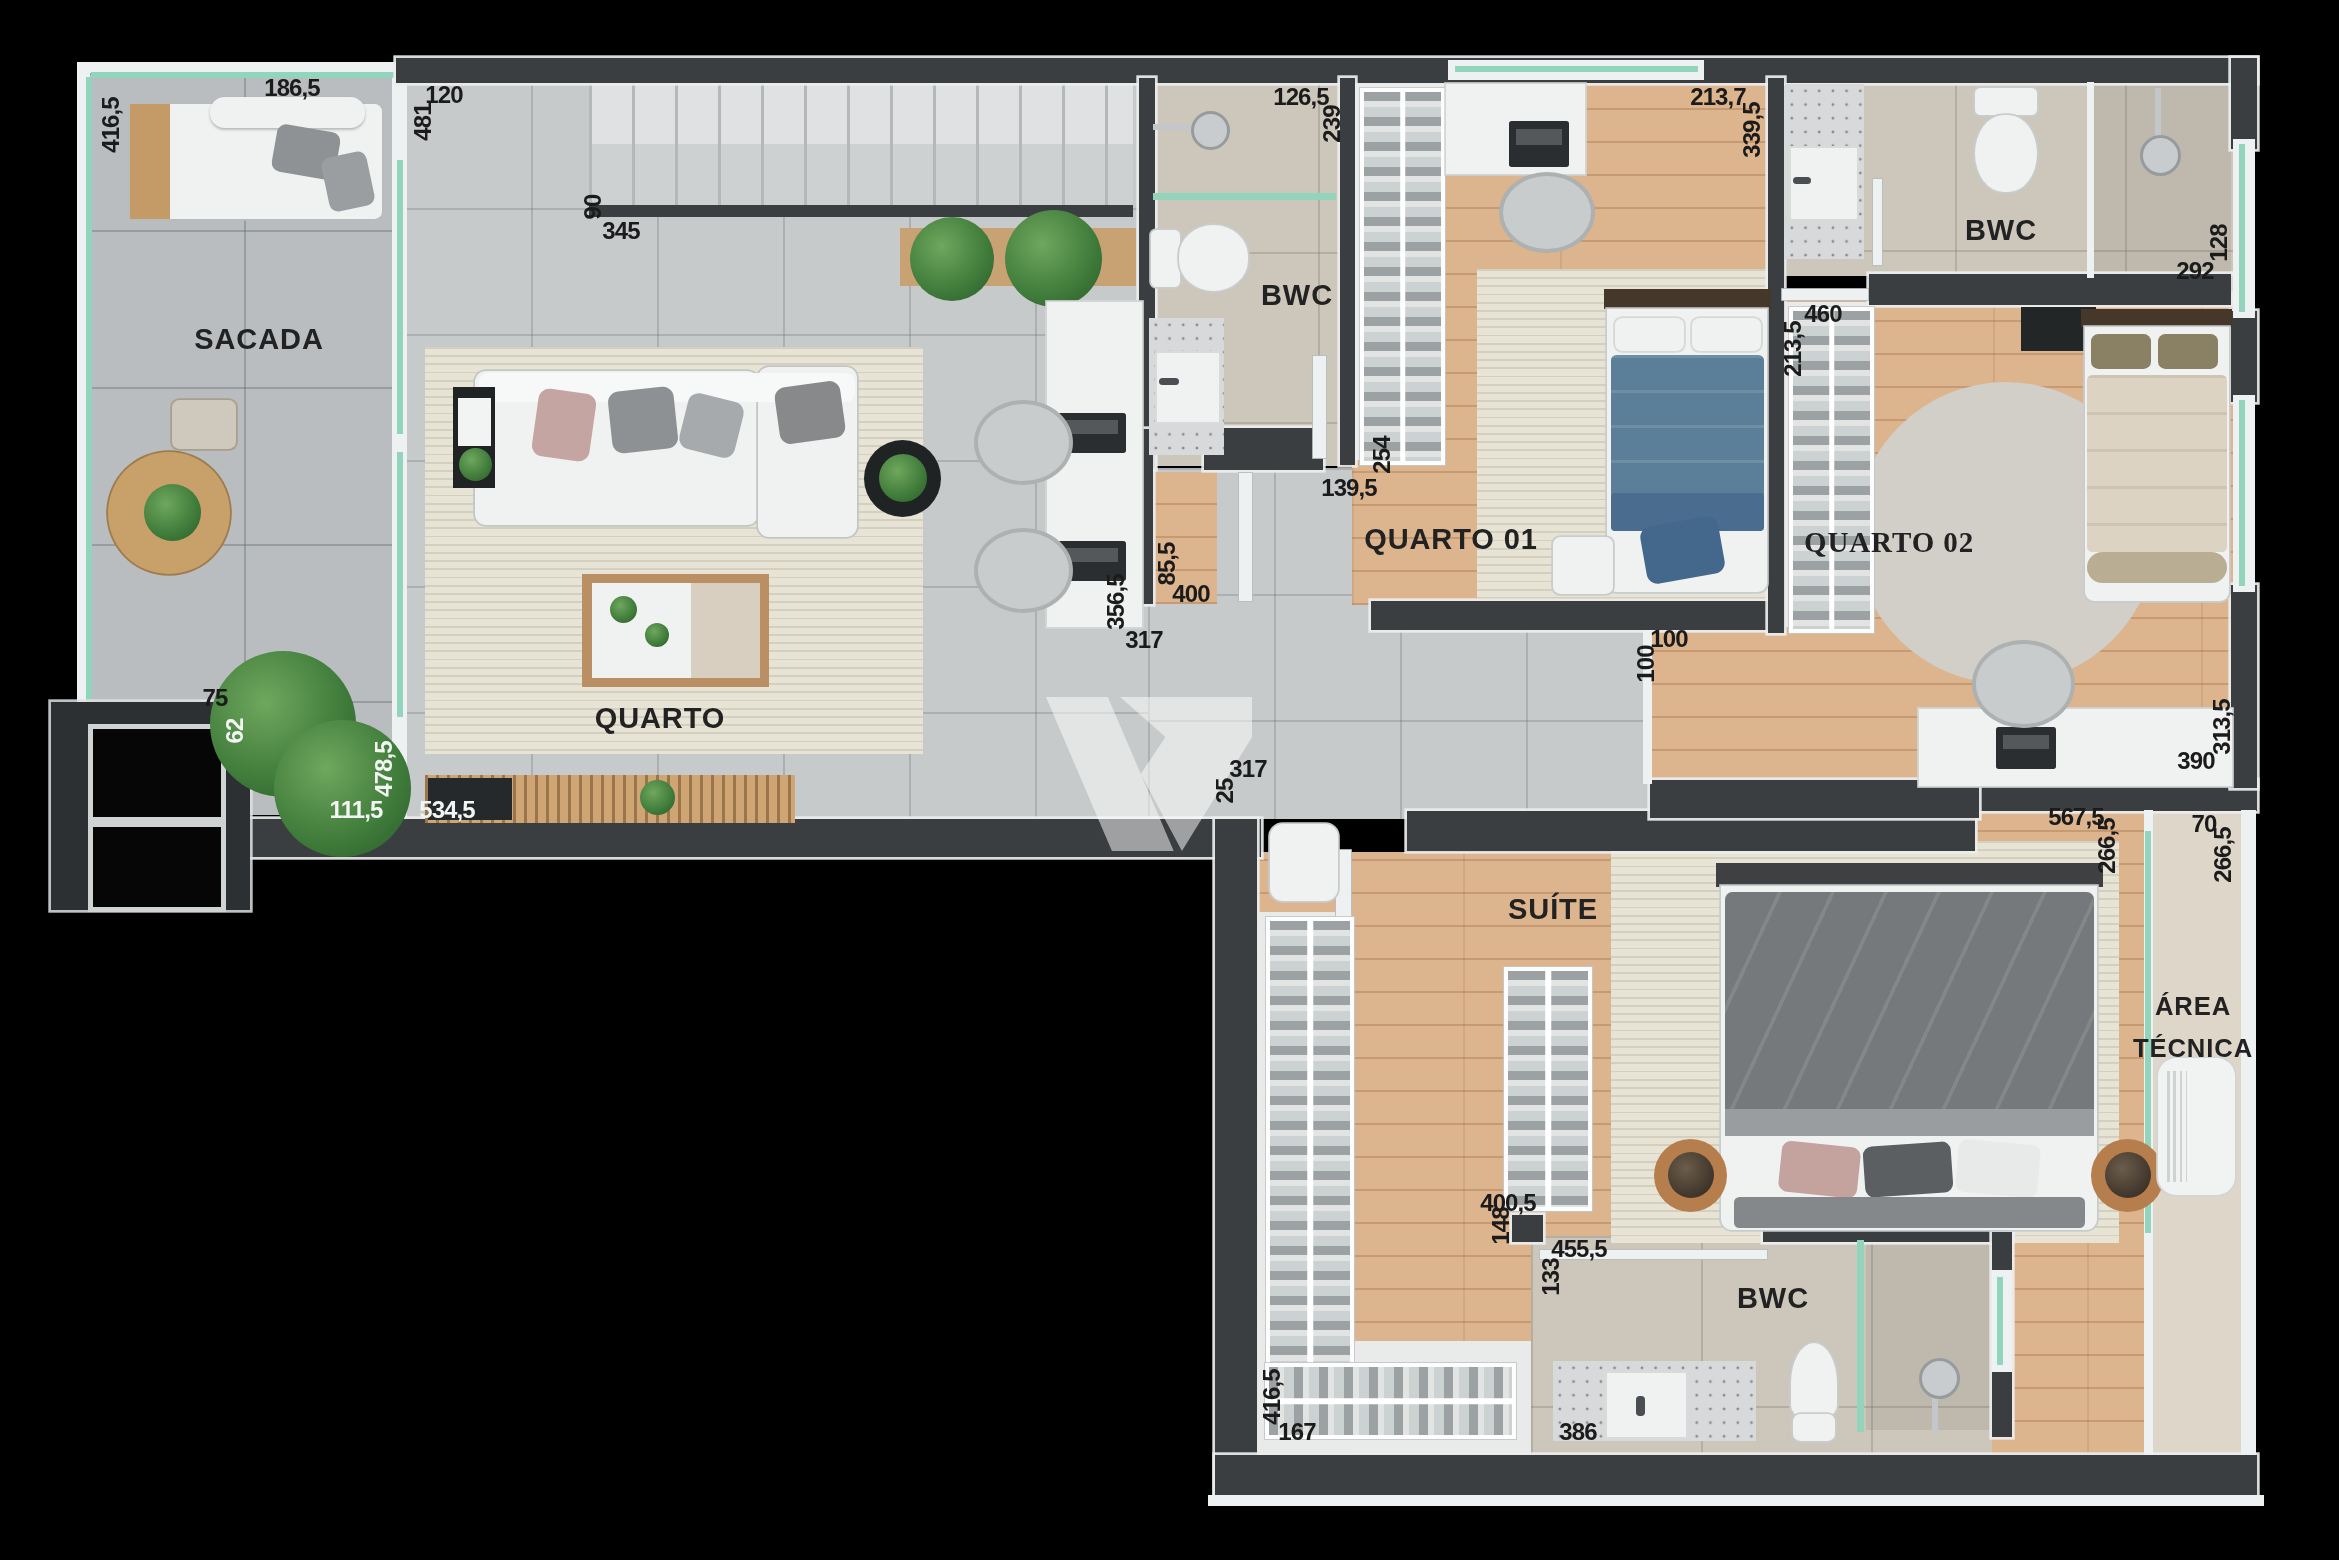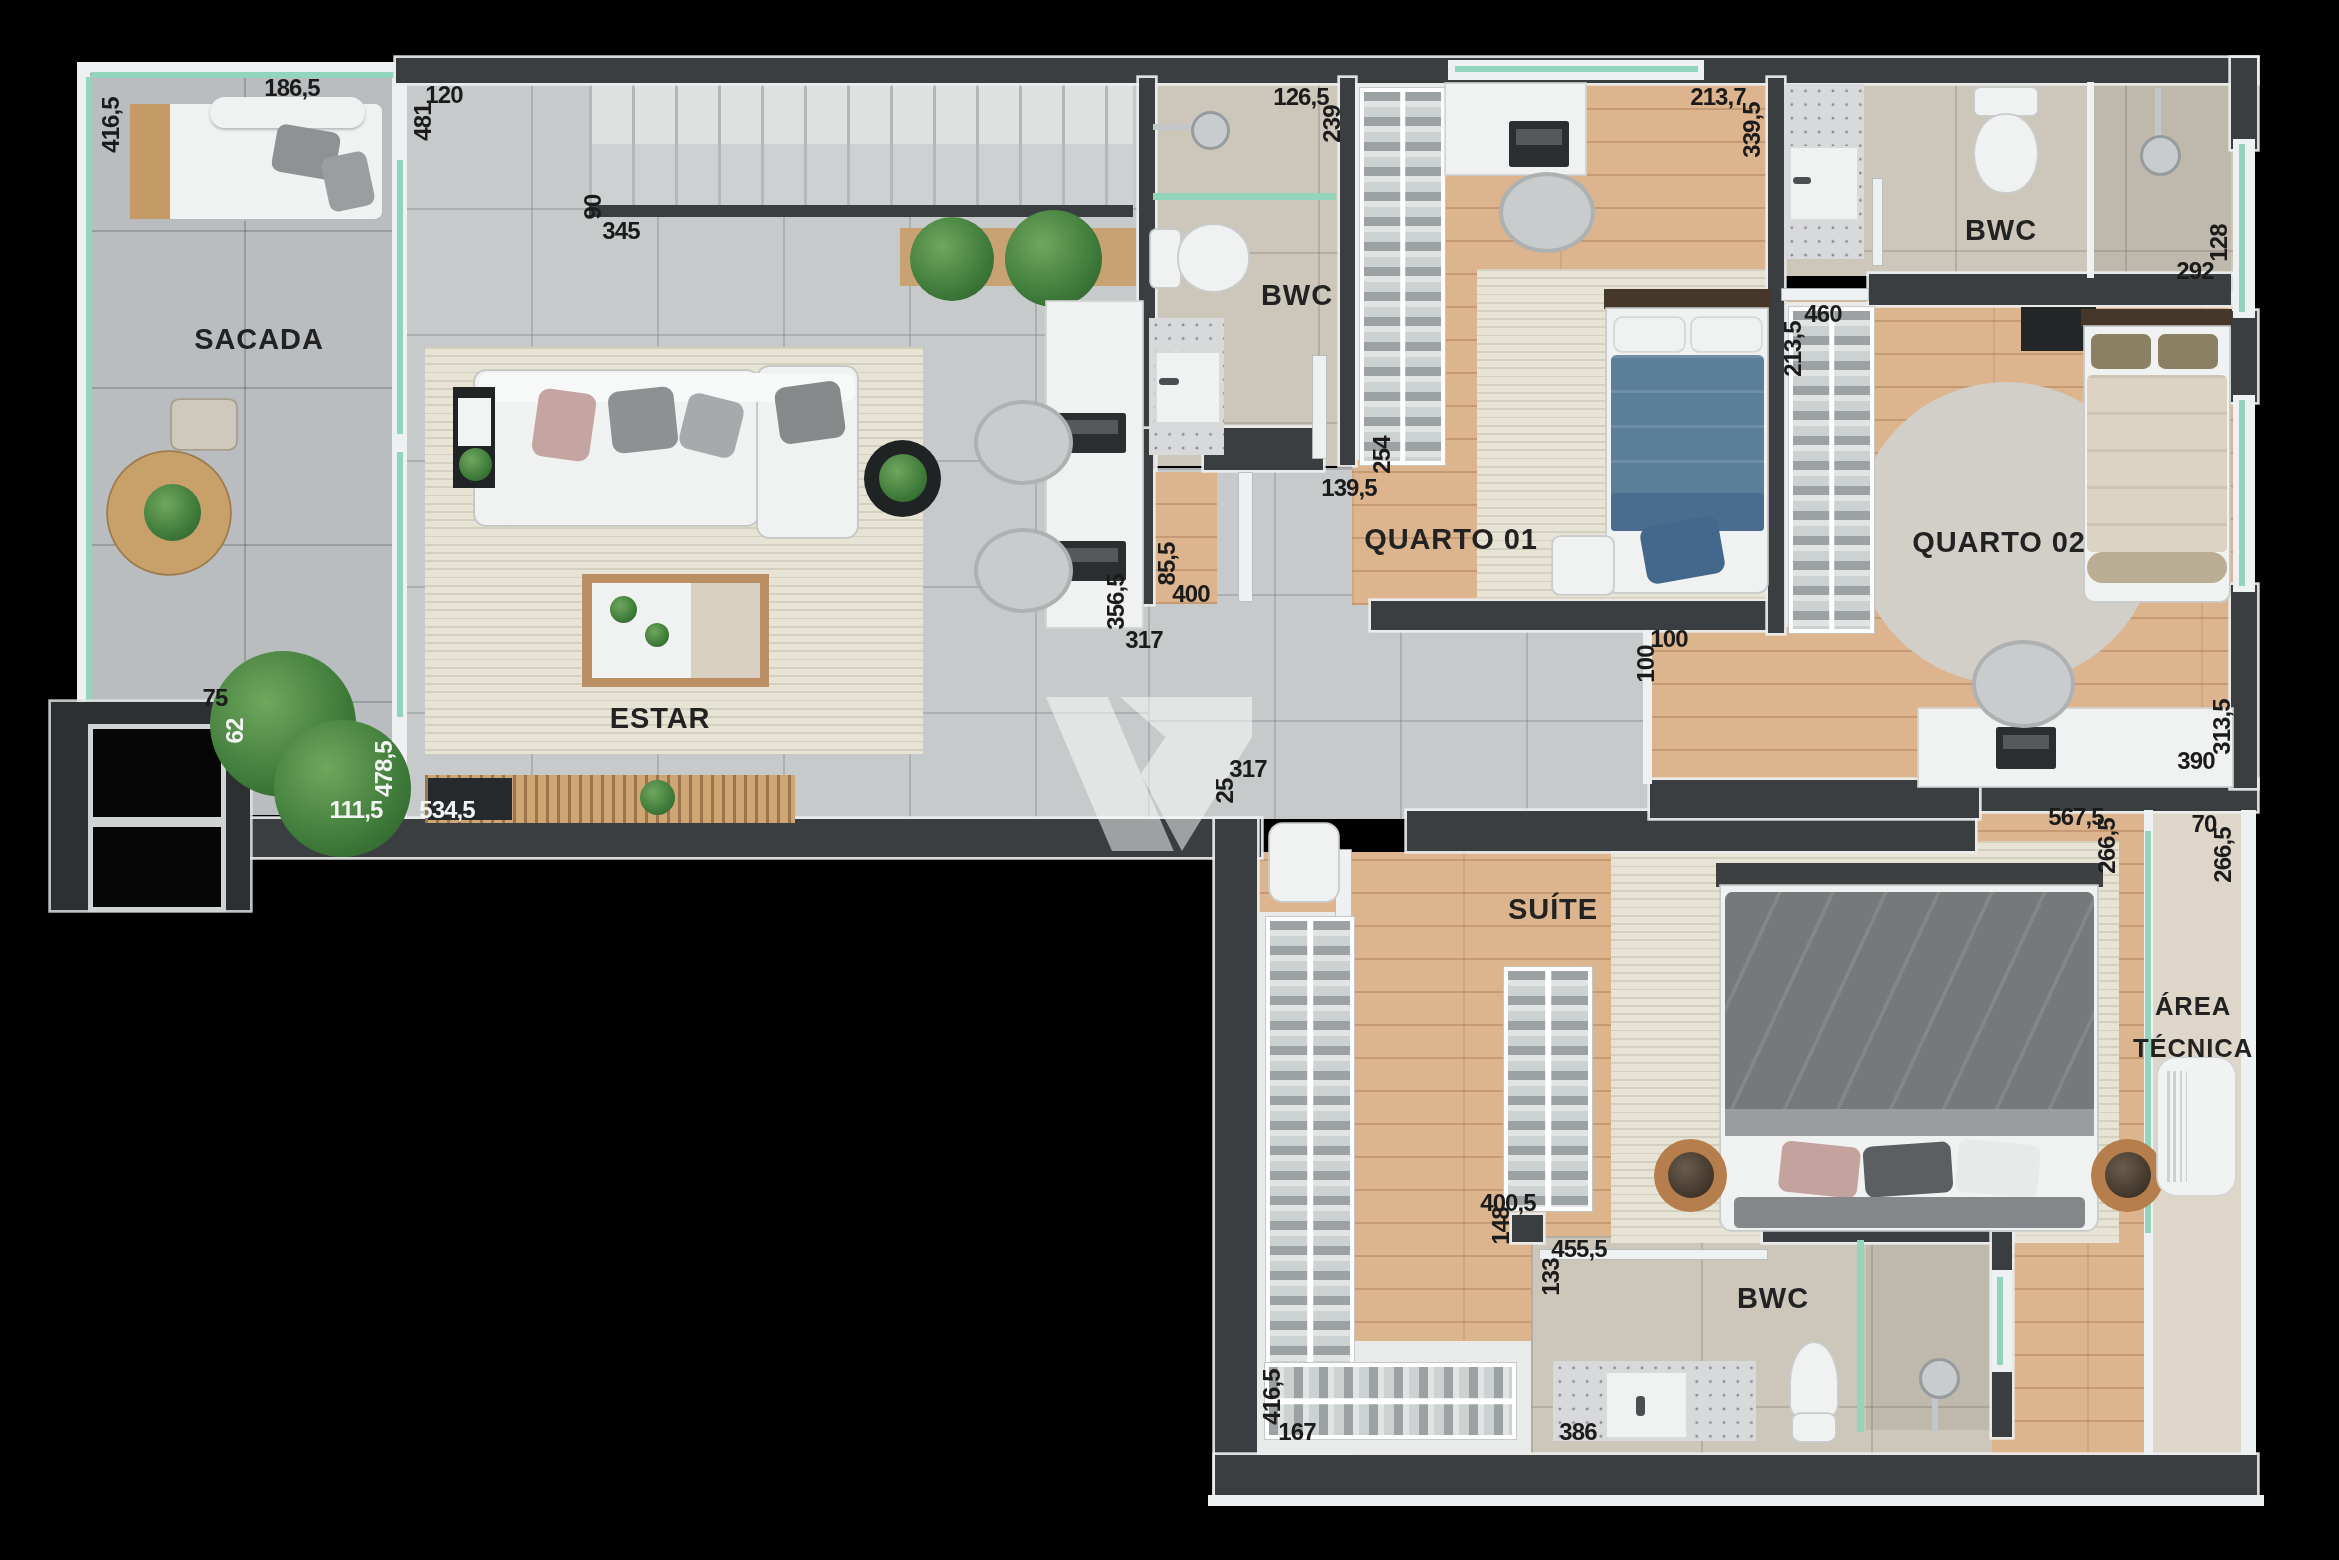--- a/index.html
+++ b/index.html
@@ -257,25 +257,25 @@
 
   <div class="abs" style="left:2158px;top:1058px;width:77px;height:137px;background:#f1f2f2;border-radius:18.3px;box-shadow:0 0 0 1.8px #d2d5d5;"></div>
   <div class="abs" style="left:2167px;top:1071px;width:20px;height:111px;background-image:repeating-linear-gradient(90deg,#cfd2d2 0 2.7px,transparent 2.7px 6.4px);"></div>
 
   <div class="abs" style="left:1046px;top:697px;width:206px;height:154px;opacity:.6;">
     <div style="position:absolute;inset:0;background:#fff;opacity:.85;clip-path:polygon(0 0,30% 0,62% 100%,32% 100%);"></div>
     <div style="position:absolute;inset:0;background:#fff;opacity:.85;clip-path:polygon(36% 0,100% 0,100% 26%,66% 100%,46% 50%,58% 26%);"></div>
   </div>
 
   <div class="room" style="left:259px;top:339px;">SACADA</div>
-  <div class="room" style="left:660px;top:718px;">ESTAR</div>
+  <div class="room" style="left:660px;top:718px;">QUARTO</div>
   <div class="room" style="left:1297px;top:295px;">BWC</div>
   <div class="room" style="left:1451px;top:539px;">QUARTO 01</div>
   <div class="room" style="left:2001px;top:230px;">BWC</div>
-  <div class="room" style="left:1999px;top:542px;">QUARTO 02</div>
+  <div class="room" style="left:1889px;top:542px;font-family:Liberation Serif, serif;">QUARTO 02</div>
   <div class="room" style="left:1553px;top:909px;">SUÍTE</div>
   <div class="room sm" style="left:2193px;top:1006px;">ÁREA</div>
   <div class="room sm" style="left:2193px;top:1048px;">TÉCNICA</div>
   <div class="room" style="left:1773px;top:1298px;">BWC</div>
 
   <div class="dim" style="left:292px;top:88px;">186,5</div>
   <div class="dim v" style="left:111px;top:125px;">416,5</div>
   <div class="dim" style="left:444px;top:95px;">120</div>
   <div class="dim v" style="left:423px;top:122px;">481</div>
   <div class="dim v" style="left:593px;top:207px;">90</div>

